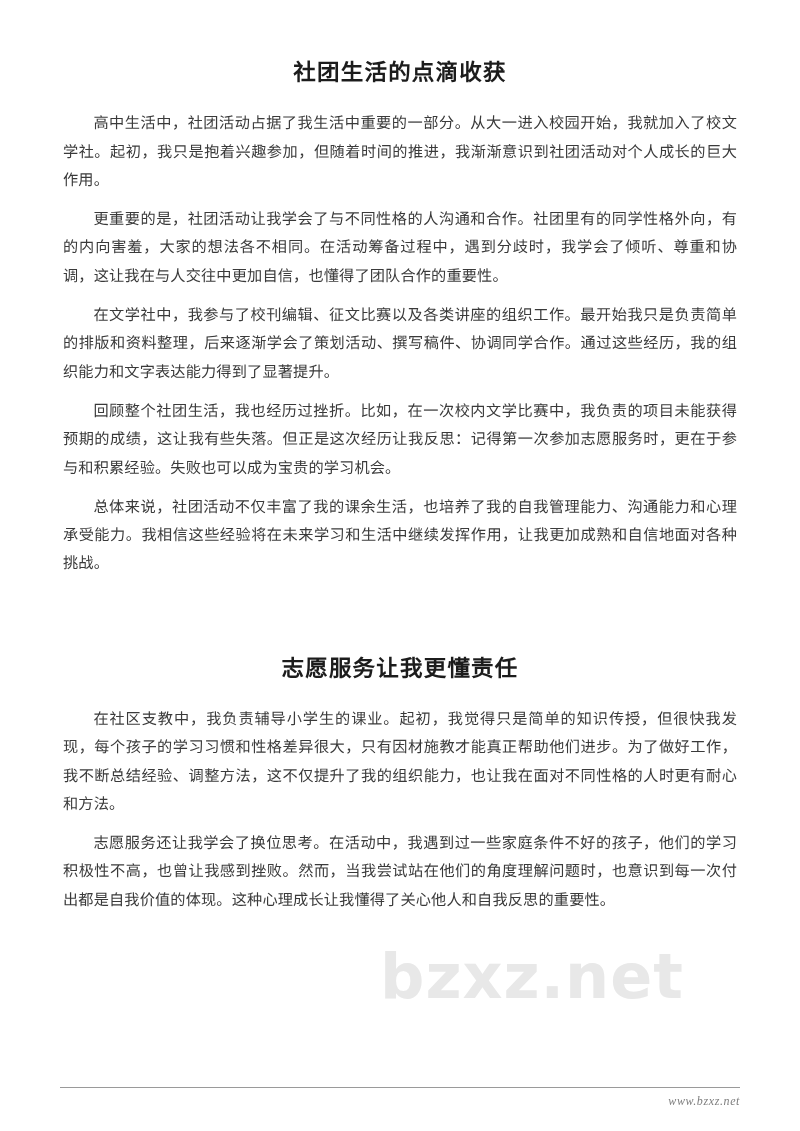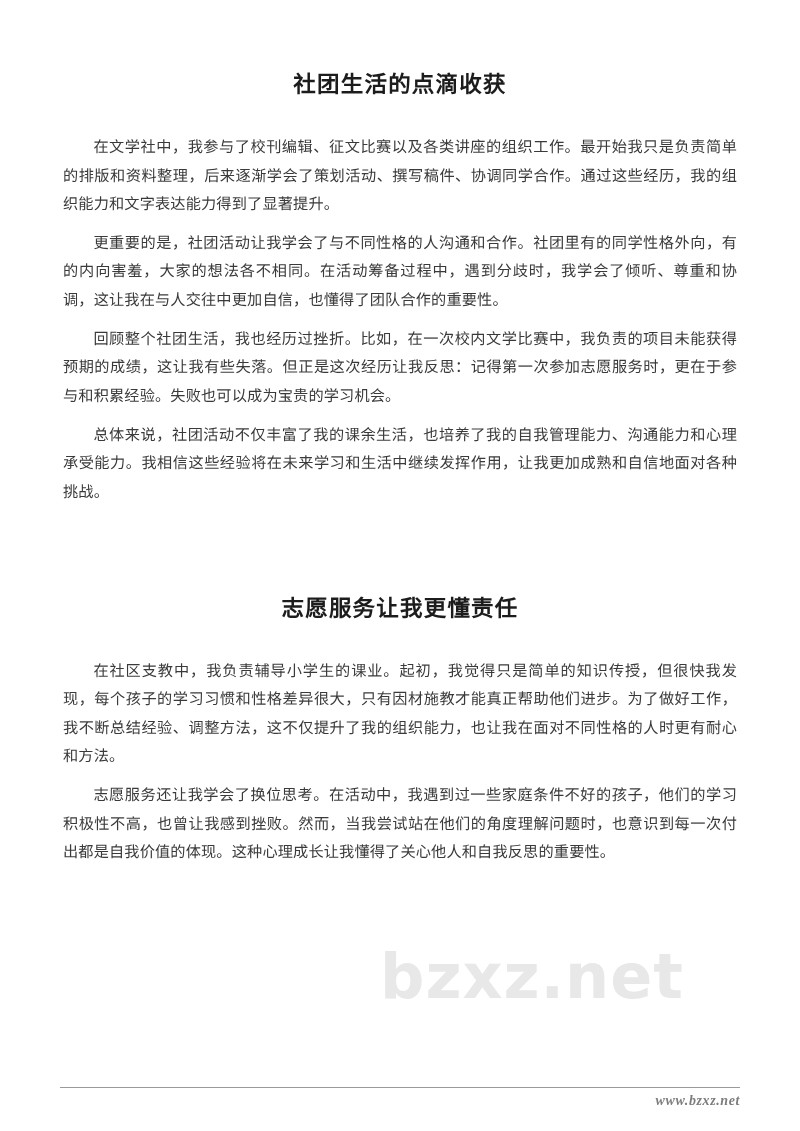--- a/index.html
+++ b/index.html
@@ -54,21 +54,21 @@
   }
 
   .doc-title {
     text-align: center;
     font-family: "Liberation Serif", "DejaVu Serif", serif;
     font-weight: bold;
     font-size: 22.5px;
     letter-spacing: 1.2px;
     color: #1c1c1c;
     line-height: 1.3;
-    margin: 12px;
+    margin: 0;
   }
 
   .section-1 .doc-title { padding-top: 58px; }
   .section-2 .doc-title { padding-top: 76px; }
 
   .body-block {
     margin: 0;
     padding: 0;
   }
 
@@ -107,42 +107,42 @@
     height: 1px;
     background: #9a9a9a;
     width: 100%;
     margin: 0 0 5px 0;
   }
 
   .footer-url {
     text-align: right;
     font-family: "Liberation Serif", "DejaVu Serif", serif;
     font-style: italic;
-    font-size: 14px;
+    font-size: 12px;
     color: #7d7d7d;
     letter-spacing: 0.6px;
     line-height: 16px;
-    font-weight: bold;
   }
 </style>
 </head>
 <body>
 
 <div class="page">
 
   <div class="watermark">bzxz.net</div>
 
   <div class="content">
 
     <section class="section section-1">
       <h1 class="doc-title">社团生活的点滴收获</h1>
 
       <div class="body-block">
+        <p class="para">高中生活中，社团活动占据了我生活中重要的一部分。从大一进入校园开始，我就加入了校文学社。起初，我只是抱着兴趣参加，但随着时间的推进，我渐渐意识到社团活动对个人成长的巨大作用。</p>
+        <p class="para">更重要的是，社团活动让我学会了与不同性格的人沟通和合作。社团里有的同学性格外向，有的内向害羞，大家的想法各不相同。在活动筹备过程中，遇到分歧时，我学会了倾听、尊重和协调，这让我在与人交往中更加自信，也懂得了团队合作的重要性。</p>
         <p class="para">在文学社中，我参与了校刊编辑、征文比赛以及各类讲座的组织工作。最开始我只是负责简单的排版和资料整理，后来逐渐学会了策划活动、撰写稿件、协调同学合作。通过这些经历，我的组织能力和文字表达能力得到了显著提升。</p>
-        <p class="para">更重要的是，社团活动让我学会了与不同性格的人沟通和合作。社团里有的同学性格外向，有的内向害羞，大家的想法各不相同。在活动筹备过程中，遇到分歧时，我学会了倾听、尊重和协调，这让我在与人交往中更加自信，也懂得了团队合作的重要性。</p>
         <p class="para">回顾整个社团生活，我也经历过挫折。比如，在一次校内文学比赛中，我负责的项目未能获得预期的成绩，这让我有些失落。但正是这次经历让我反思：记得第一次参加志愿服务时，更在于参与和积累经验。失败也可以成为宝贵的学习机会。</p>
         <p class="para">总体来说，社团活动不仅丰富了我的课余生活，也培养了我的自我管理能力、沟通能力和心理承受能力。我相信这些经验将在未来学习和生活中继续发挥作用，让我更加成熟和自信地面对各种挑战。</p>
       </div>
     </section>
 
     <div class="section-gap"></div>
 
     <section class="section section-2">
       <h1 class="doc-title">志愿服务让我更懂责任</h1>
 

